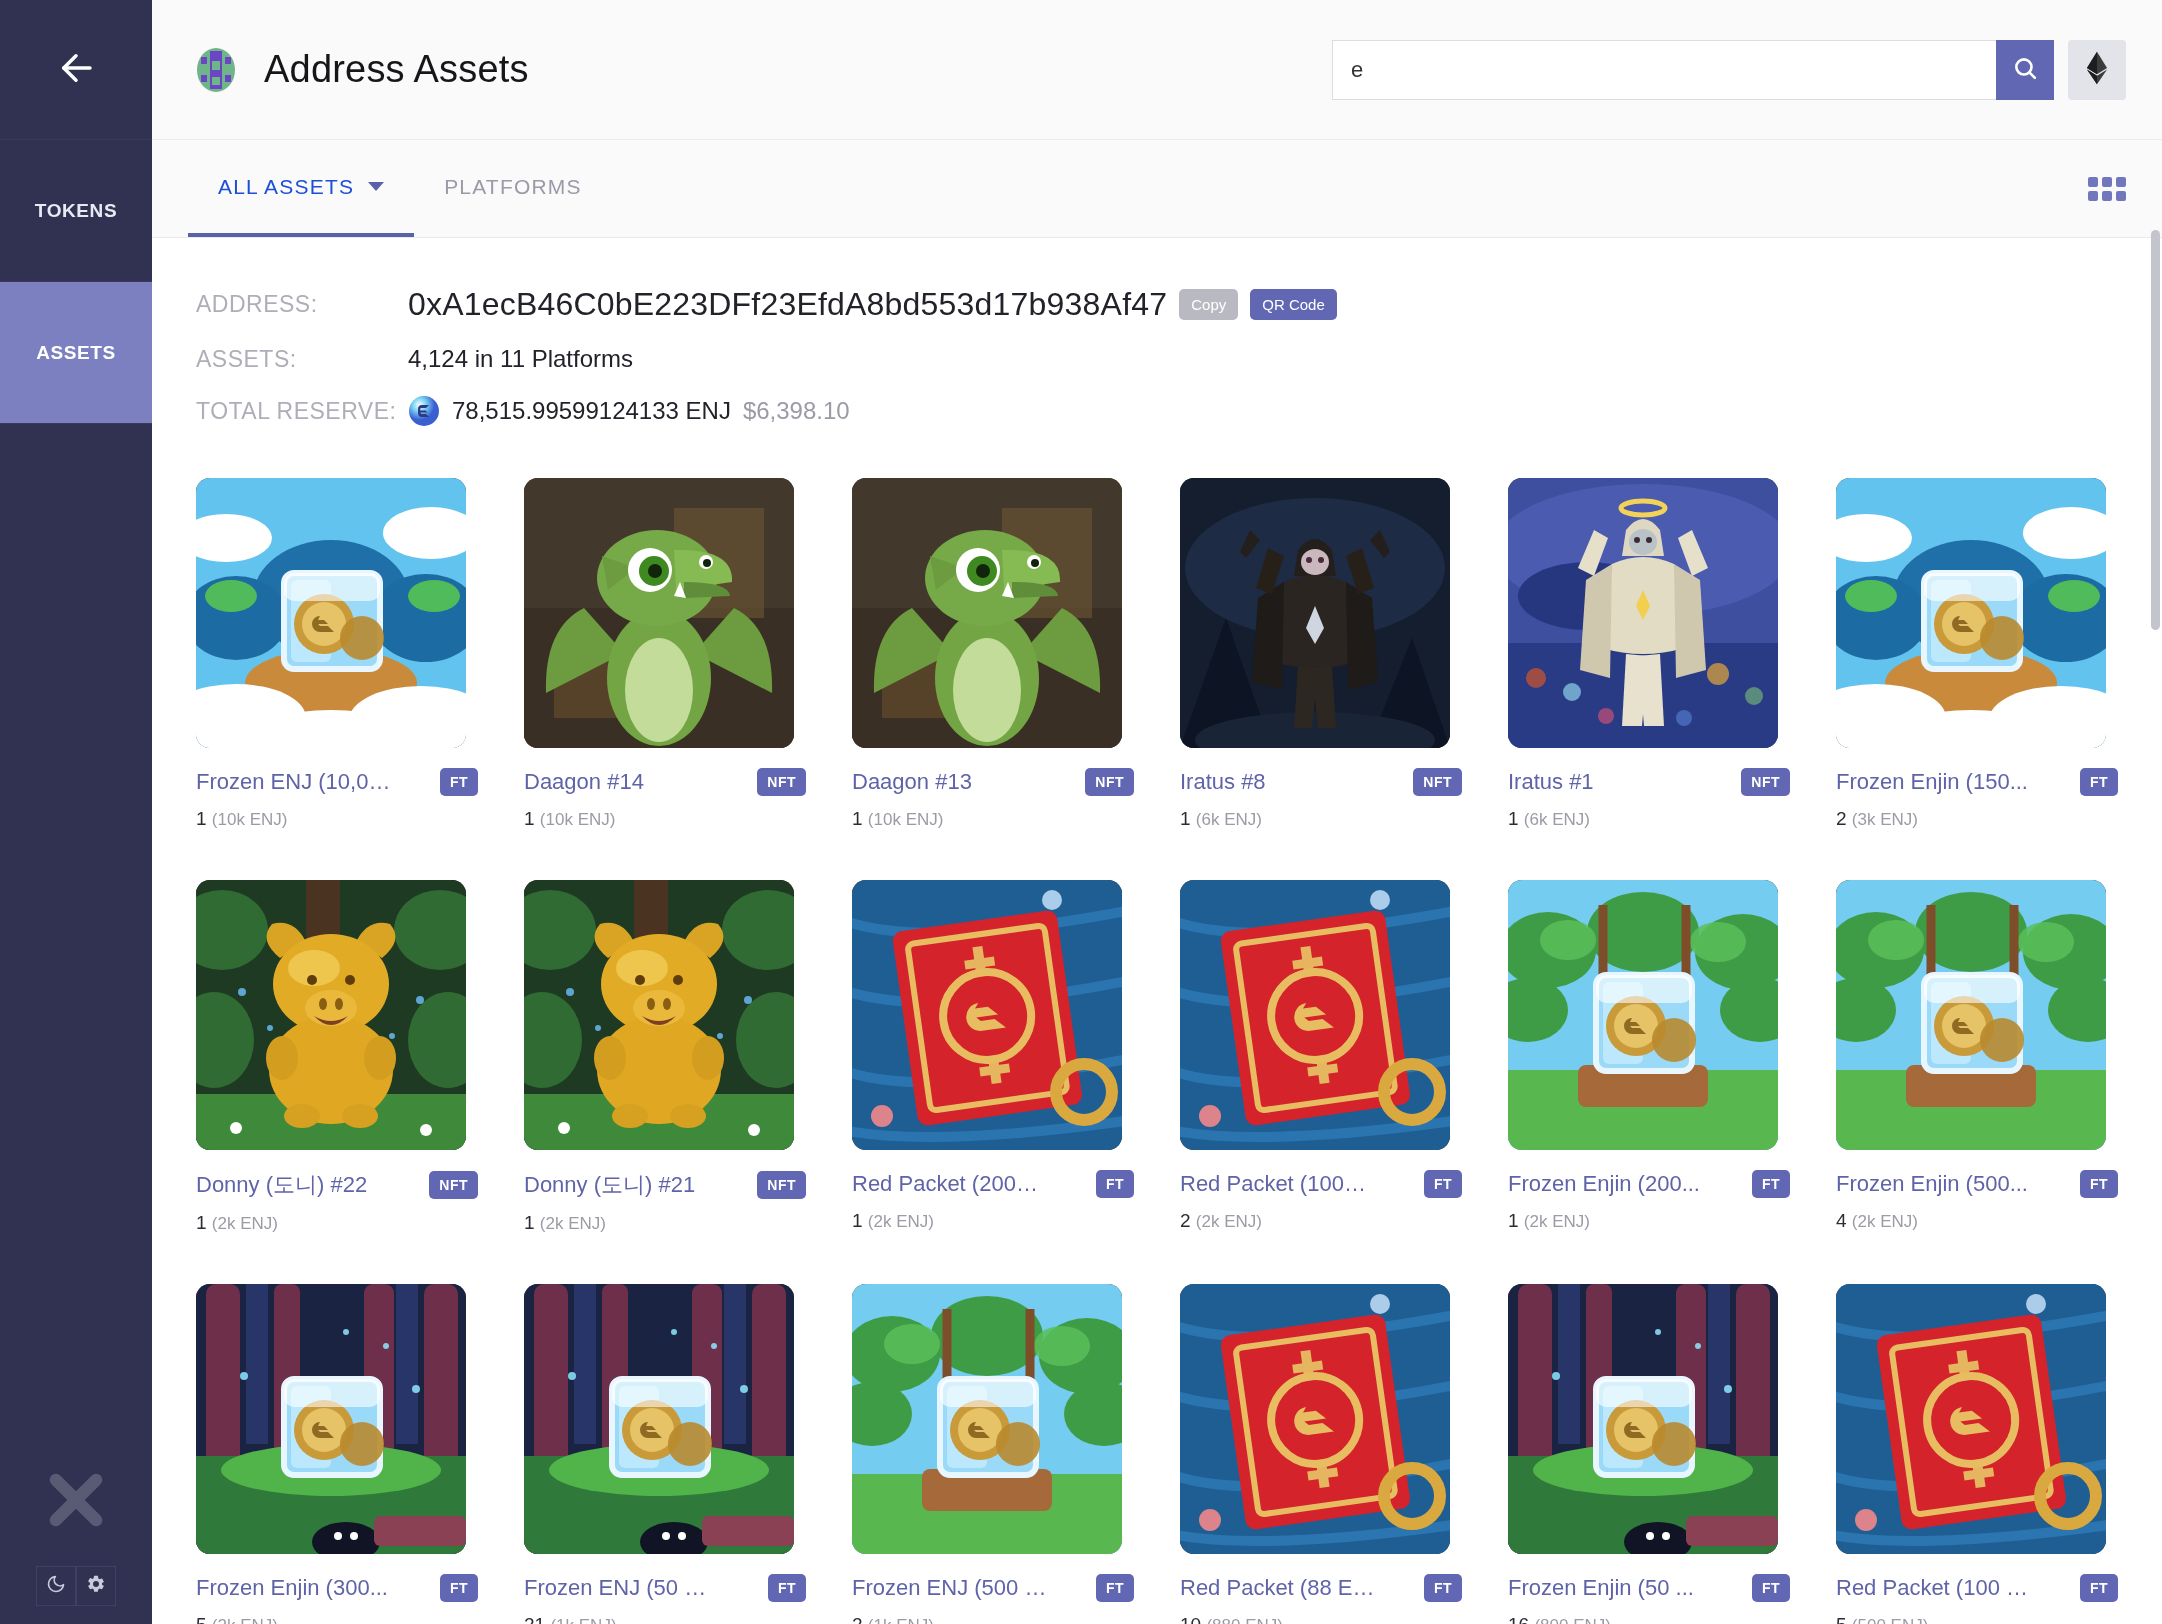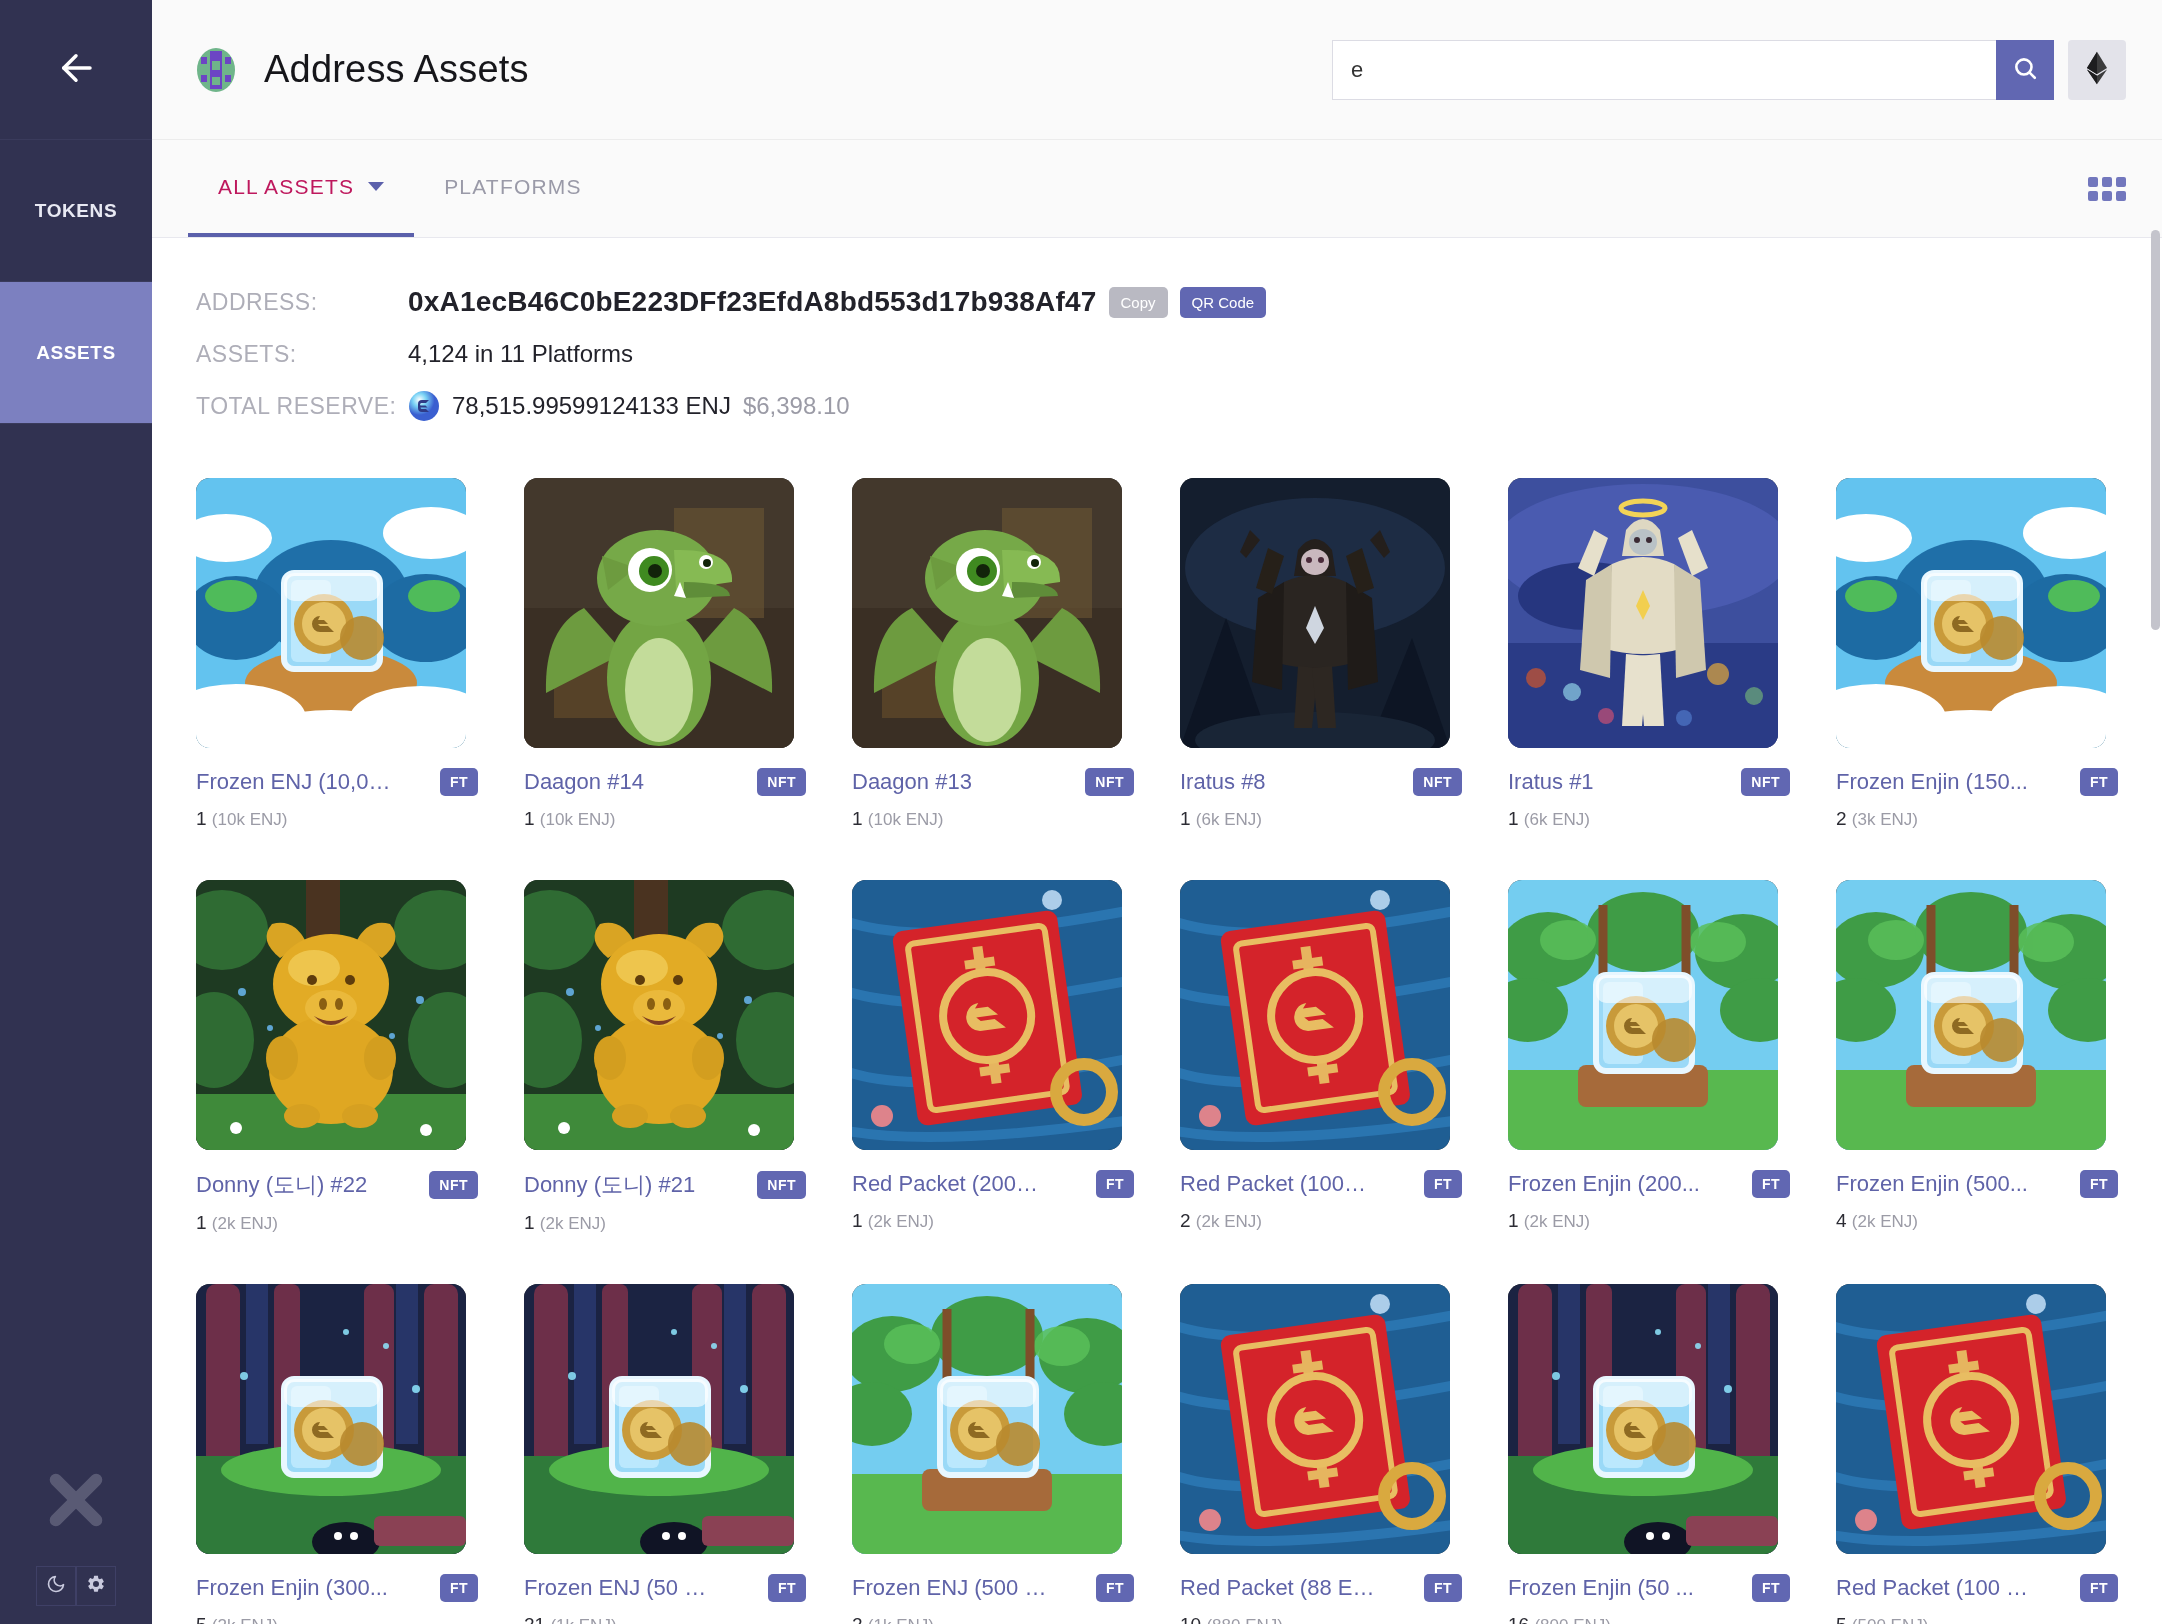--- a/index.html
+++ b/index.html
@@ -76,34 +76,34 @@
   .tabbar {
     height: 98px; background: #fafafa; border-bottom: 1px solid #e8e8ee;
     display: flex; align-items: stretch; padding: 0 36px 0 0;
   }
   .tab {
     display: flex; align-items: center; gap: 14px; padding: 0 30px;
     font-size: 21px; letter-spacing: 1.2px; color: #9a9aa8; cursor: pointer;
     border-bottom: 4px solid transparent; margin-left: 0;
   }
   .tab:first-child { margin-left: 36px; }
-  .tab.active { color: #be185d; border-bottom-color: #5b60ab; }
+  .tab.active { color: #1d4ed8; border-bottom-color: #5b60ab; }
   .caret { width: 0; height: 0; border-left: 8px solid transparent; border-right: 8px solid transparent; border-top: 9px solid #5b60ab; }
   .grid-toggle { margin-left: auto; display: flex; align-items: center; cursor: pointer; }
   .grid-toggle .g { display: grid; grid-template-columns: repeat(3, 10px); grid-template-rows: repeat(2, 10px); gap: 4px; }
   .grid-toggle .g i { display: block; width: 10px; height: 10px; background: #7277bd; border-radius: 2px; }
 
   .info {
     padding: 48px 0 44px 44px; background: #fff; border-bottom: 3px solid #1d4ed8;
   }
   .info-row { display: flex; align-items: center; margin-bottom: 22px; }
   .info-row:last-child { margin-bottom: 0; }
   .info-label { width: 212px; color: #aeaeb8; font-size: 23px; letter-spacing: .5px; }
   .info-value { font-size: 24px; color: #22222a; display: flex; align-items: center; gap: 12px; }
-  .addr-mono { font-size: 28px; color: #22222a; letter-spacing: .2px; font-weight: bold; }
+  .addr-mono { font-size: 32px; color: #22222a; letter-spacing: .2px; }
   .pill { font-size: 15px; font-weight: normal; border-radius: 5px; padding: 7px 12px; color: #fff; cursor: pointer; }
   .pill.grey { background: #b9b9c2; }
   .pill.blue { background: #6167b2; }
   .enj-ico { width: 32px; height: 32px; border-radius: 50%; }
   .usd { color: #9b9ba6; }
 
   
   .grid-scroll {
     position: absolute; left: 0; right: 0; top: 434px; bottom: 0;
     background: #fff; overflow: hidden;

